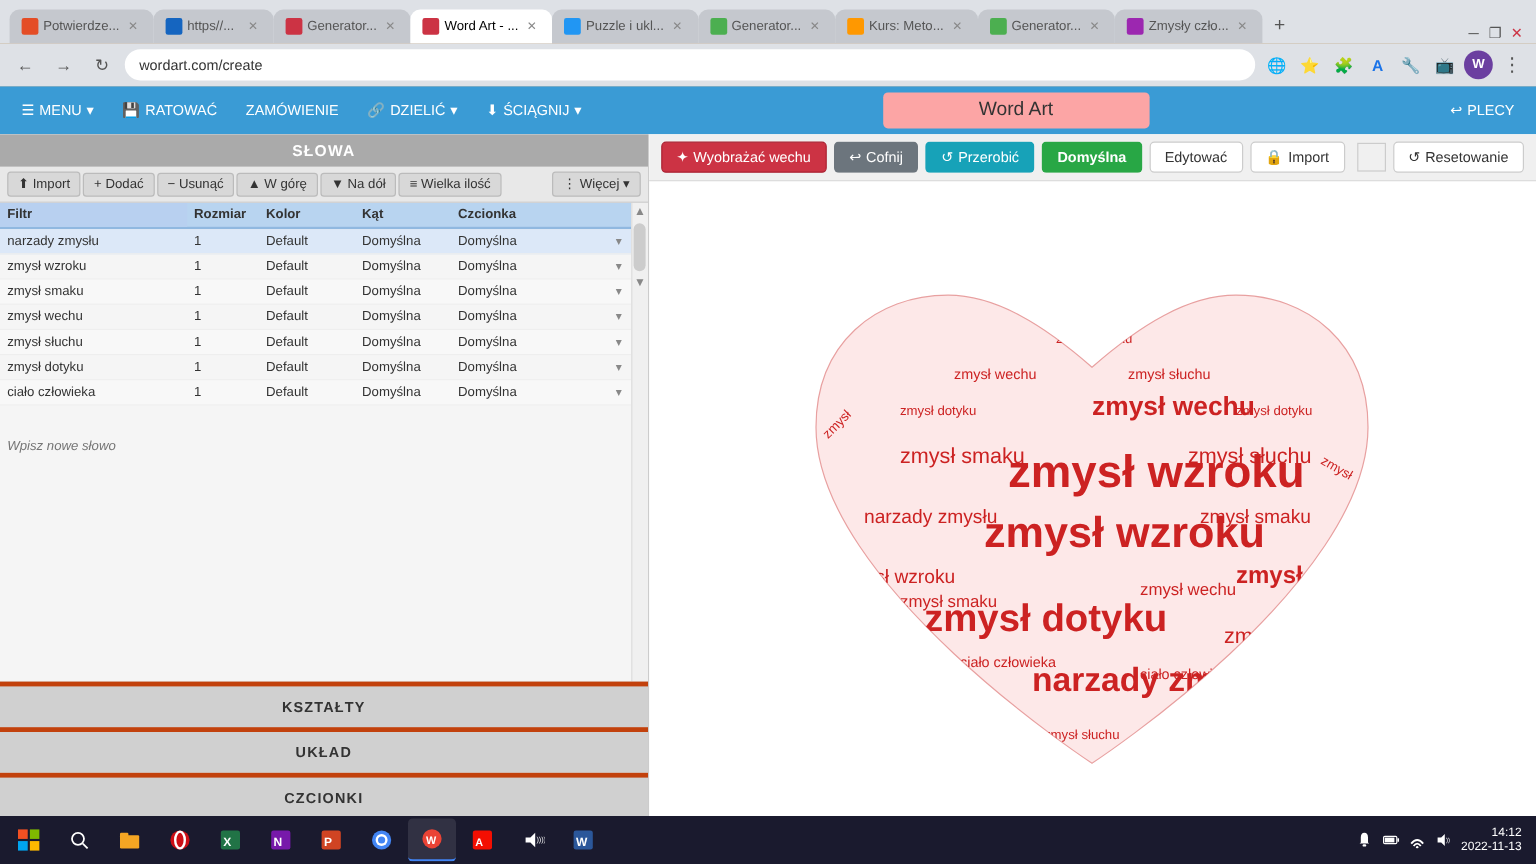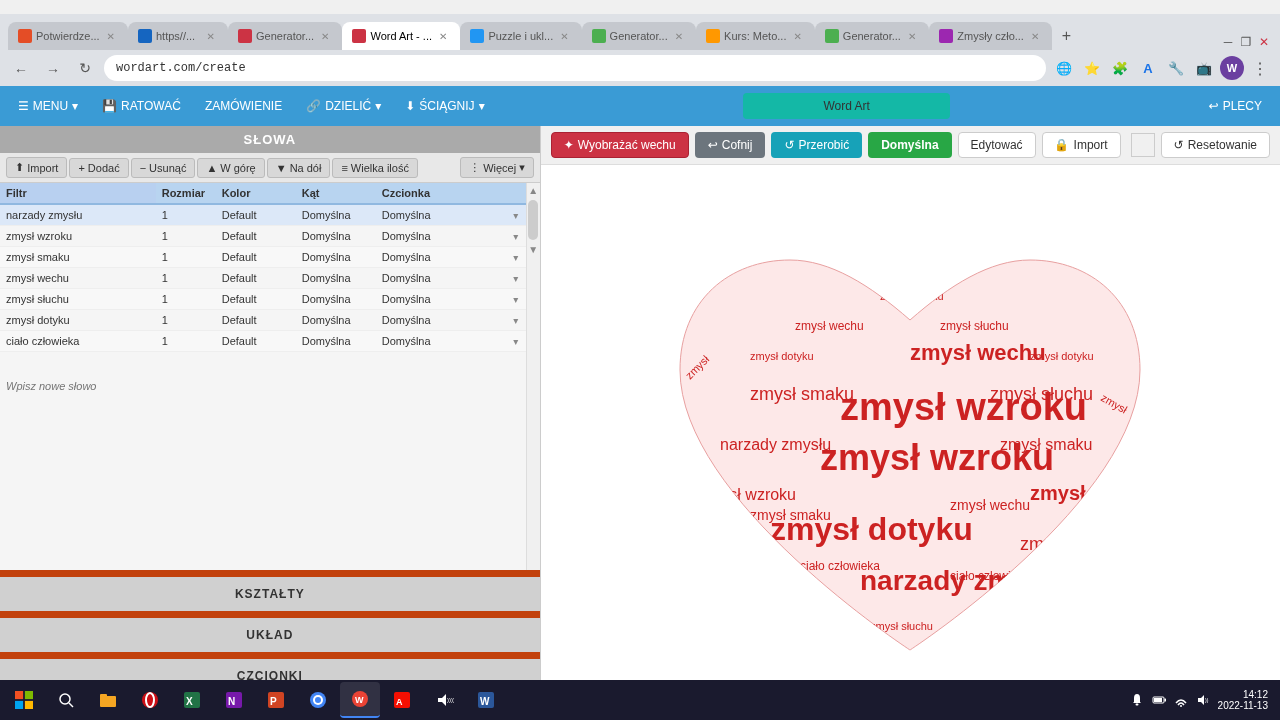--- a/index.html
+++ b/index.html
@@ -1,44 +1,44 @@
 <!DOCTYPE html>
 <html><head>
   <meta charset="utf-8">
   <style>
     * { margin: 0; padding: 0; box-sizing: border-box; }
     body { font-family: 'Segoe UI', Arial, sans-serif; font-size: 12px; background: #f0f0f0; width: 1280px; height: 720px; overflow: hidden; }
 
     
-    .browser-chrome { background: #a16207; height: 72px; margin-top: 14px; }
+    .browser-chrome { background: #a16207; height: 72px; }
     .tab-bar { display: flex; align-items: flex-end; height: 36px; background: #dee1e6; padding: 0 8px; }
     .tab { display: flex; align-items: center; height: 28px; padding: 0 10px; border-radius: 8px 8px 0 0; font-size: 11px; min-width: 100px; max-width: 160px; cursor: pointer; position: relative; gap: 4px; }
     .tab.active { background: white; }
     .tab.inactive { background: #c5c8ce; color: #555; }
     .tab-favicon { width: 14px; height: 14px; border-radius: 2px; flex-shrink: 0; }
     .tab-label { flex: 1; overflow: hidden; white-space: nowrap; text-overflow: ellipsis; font-size: 11px; }
     .tab-close { font-size: 10px; color: #888; cursor: pointer; padding: 1px 3px; border-radius: 3px; }
     .tab-add { width: 28px; height: 28px; display: flex; align-items: center; justify-content: center; font-size: 16px; color: #555; cursor: pointer; }
     .tab-controls { display: flex; gap: 2px; margin-left: auto; align-items: center; }
     .tab-ctrl-btn { width: 16px; height: 16px; display: flex; align-items: center; justify-content: center; font-size: 12px; color: #555; cursor: pointer; }
 
     .address-bar-row { display: flex; align-items: center; height: 36px; padding: 4px 8px; gap: 6px; background: #dee1e6; }
     .nav-btn { width: 26px; height: 26px; border-radius: 50%; display: flex; align-items: center; justify-content: center; cursor: pointer; font-size: 14px; color: #555; }
     .address-input { flex: 1; height: 26px; border-radius: 13px; border: none; background: white; padding: 0 12px; font-size: 12px; color: #333; display: flex; align-items: center; }
-    .address-text { flex: 1; font-size: 12px; color: #333; font-family: Liberation Mono, monospace; }
+    .address-text { flex: 1; font-size: 12px; color: #333; }
     .browser-actions { display: flex; gap: 4px; align-items: center; }
     .browser-action-btn { width: 24px; height: 24px; display: flex; align-items: center; justify-content: center; border-radius: 50%; cursor: pointer; font-size: 13px; color: #555; }
     .profile-btn { width: 24px; height: 24px; border-radius: 50%; background: #6b3fa0; display: flex; align-items: center; justify-content: center; color: white; font-size: 11px; font-weight: bold; }
     .menu-btn { font-size: 16px; color: #555; cursor: pointer; padding: 2px 4px; }
 
     
     .app-toolbar { background: #3a9bd5; display: flex; align-items: center; height: 40px; padding: 0 8px; gap: 4px; }
     .toolbar-btn { display: flex; align-items: center; gap: 4px; padding: 4px 10px; color: white; font-size: 12px; font-weight: 500; cursor: pointer; border-radius: 3px; white-space: nowrap; }
     .toolbar-title-center { flex: 1; display: flex; justify-content: center; }
-    .wordart-title-box { background: #14b8a6; border-radius: 4px; padding: 6px 80px; font-size: 12px; font-weight: 500; color: #333; text-align: center; }
+    .wordart-title-box { background: #fca5a5; border-radius: 4px; padding: 6px 80px; font-size: 16px; font-weight: 500; color: #333; text-align: center; }
     .toolbar-right { display: flex; align-items: center; gap: 4px; }
     .plecy-btn { display: flex; align-items: center; gap: 4px; padding: 4px 10px; color: white; font-size: 12px; font-weight: 500; cursor: pointer; }
 
     
     .main-layout { display: flex; height: calc(720px - 72px - 40px); }
 
     
     .left-panel { width: 560px; background: #f5f5f5; display: flex; flex-direction: column; border-right: 1px solid #ccc; }
     .panel-header { background: #aaa; color: white; text-align: center; padding: 6px; font-weight: 600; font-size: 13px; letter-spacing: 1px; }
     .action-bar { display: flex; align-items: center; padding: 4px 6px; background: #e8e8e8; border-bottom: 1px solid #ccc; gap: 2px; flex-wrap: wrap; }
@@ -48,21 +48,21 @@
     .th { padding: 4px 6px; font-size: 11px; font-weight: 600; color: #333; }
     .table-row { display: grid; grid-template-columns: 1fr 60px 80px 80px 130px 20px; border-bottom: 1px solid #eee; align-items: center; }
     .table-row:nth-child(even) { background: #f8f8f8; }
     .td { padding: 4px 6px; font-size: 11px; color: #333; overflow: hidden; white-space: nowrap; }
     .td-chevron { display: flex; align-items: center; justify-content: center; color: #888; font-size: 10px; cursor: pointer; }
     .new-word-row { display: grid; grid-template-columns: 1fr 60px 80px 80px 130px 20px; margin-top: 24px; }
     .new-word-input { padding: 4px 6px; font-size: 11px; color: #aaa; font-style: italic; border: none; background: transparent; outline: none; }
 
     
     .bottom-sections { }
-    .section-btn { display: block; width: 100%; padding: 10px; text-align: center; background: #d0d0d0; border: none; border-top: 7px solid #c2410c; font-size: 12px; font-weight: 600; letter-spacing: 1px; color: #333; cursor: pointer; }
+    .section-btn { display: block; width: 100%; padding: 10px; text-align: center; background: #d0d0d0; border: none; border-top: 4px solid #c2410c; font-size: 12px; font-weight: 600; letter-spacing: 1px; color: #333; cursor: pointer; }
 
     
     .right-panel { flex: 1; background: white; display: flex; flex-direction: column; }
     .canvas-toolbar { display: flex; align-items: center; padding: 6px 10px; gap: 6px; border-bottom: 1px solid #ddd; background: #f0f0f0; }
     .canvas-btn { display: flex; align-items: center; gap: 4px; padding: 5px 12px; border-radius: 4px; cursor: pointer; font-size: 12px; font-weight: 500; border: 1px solid transparent; white-space: nowrap; }
     .canvas-btn-imagine { background: #cc3344; color: white; border-color: #aa2233; }
     .canvas-btn-back { background: #6c757d; color: white; }
     .canvas-btn-rework { background: #17a2b8; color: white; }
     .canvas-btn-animate { background: #28a745; color: white; font-weight: bold; }
     .canvas-btn-edit { background: white; color: #333; border: 1px solid #ccc; }

